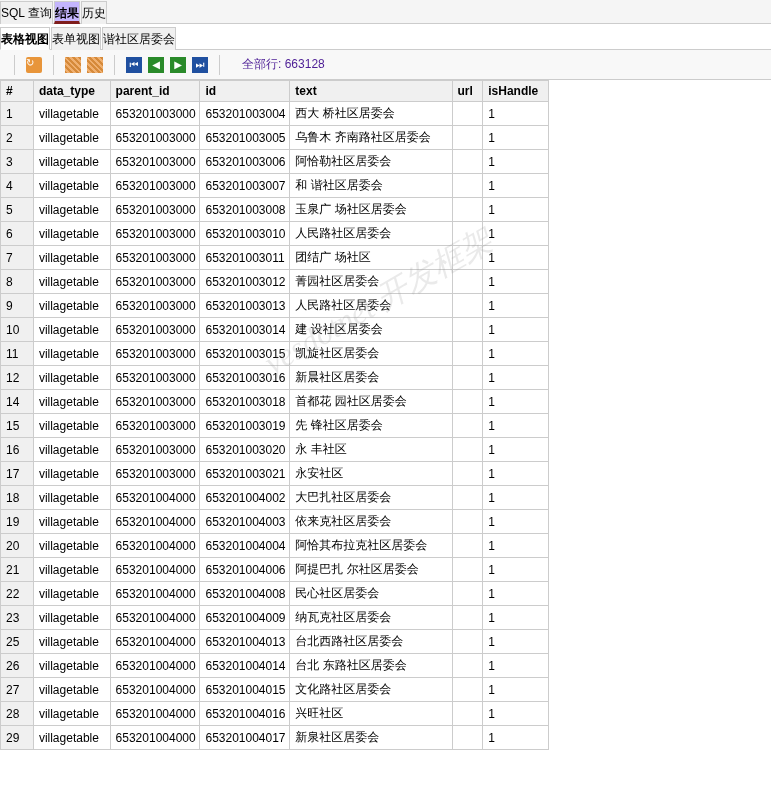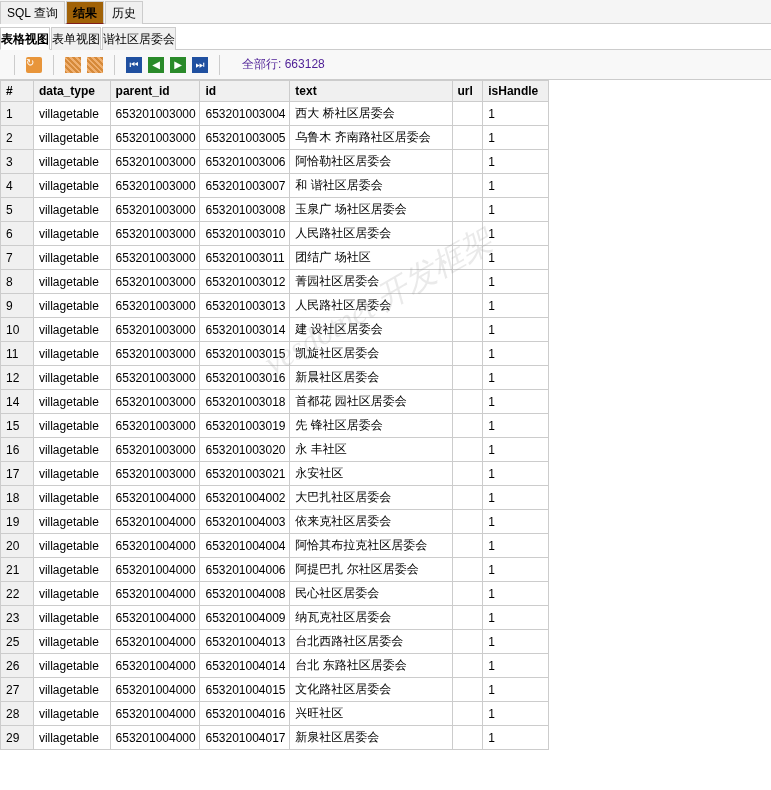--- a/index.html
+++ b/index.html
@@ -1,19 +1,19 @@
 <!DOCTYPE html>
 <html><head>
 <meta charset="utf-8">
 <style>
 * { margin: 0; padding: 0; box-sizing: border-box; }
 body { font-family: "Microsoft YaHei", Arial, sans-serif; font-size: 12px; background: #fff; position: relative; }
 .main-tabs { display: flex; background: #f5f5f5; border-bottom: 1px solid #ccc; height: 24px; }
-.main-tab { padding: 3px 6px; border: 1px solid #ccc; border-bottom: none; background: #f0f0f0; margin-right: 1px; cursor: pointer; position: relative; top: 1px; }
-.main-tab.active { background: #a16207; border-bottom: 1px solid #7f1d1d; font-weight: bold; }
+.main-tab { padding: 3px 0; border: 1px solid #ccc; border-bottom: none; background: #f0f0f0; margin-right: 1px; cursor: pointer; position: relative; top: 1px; }
+.main-tab.active { background: #c4b5fd; border-bottom: 3px solid #7f1d1d; font-weight: bold; }
 .sub-tabs { display: flex; background: #fff; border-bottom: 1px solid #ccc; height: 24px; margin-top: 2px; }
 .sub-tab { padding: 3px 0; border: 1px solid #ccc; border-bottom: none; background: #f0f0f0; margin-right: 1px; cursor: pointer; position: relative; top: 1px; }
 .sub-tab.active { background: #fff; border-bottom: 1px solid #fff; font-weight: bold; }
 .toolbar { display: flex; align-items: center; background: #f8f8f8; border-bottom: 1px solid #ccc; height: 30px; padding: 0 8px; gap: 4px; }
 .sep { width: 1px; height: 20px; background: #ccc; margin: 0 6px; }
 .tb-btn { width: 18px; height: 18px; display: flex; align-items: center; justify-content: center; cursor: pointer; font-size: 14px; }
 .ic-orange { background: #e8953a; color: #fff; border-radius: 2px; width: 16px; height: 16px; font-size: 10px; }
 .ic-hatch { background: repeating-linear-gradient(45deg, #d68a3a, #d68a3a 2px, #f0b070 2px, #f0b070 4px); width: 16px; height: 16px; }
 .ic-nav { width: 16px; height: 16px; color: #fff; display: flex; align-items: center; justify-content: center; font-size: 10px; }
 .nav-blue { background: #2050a0; }

